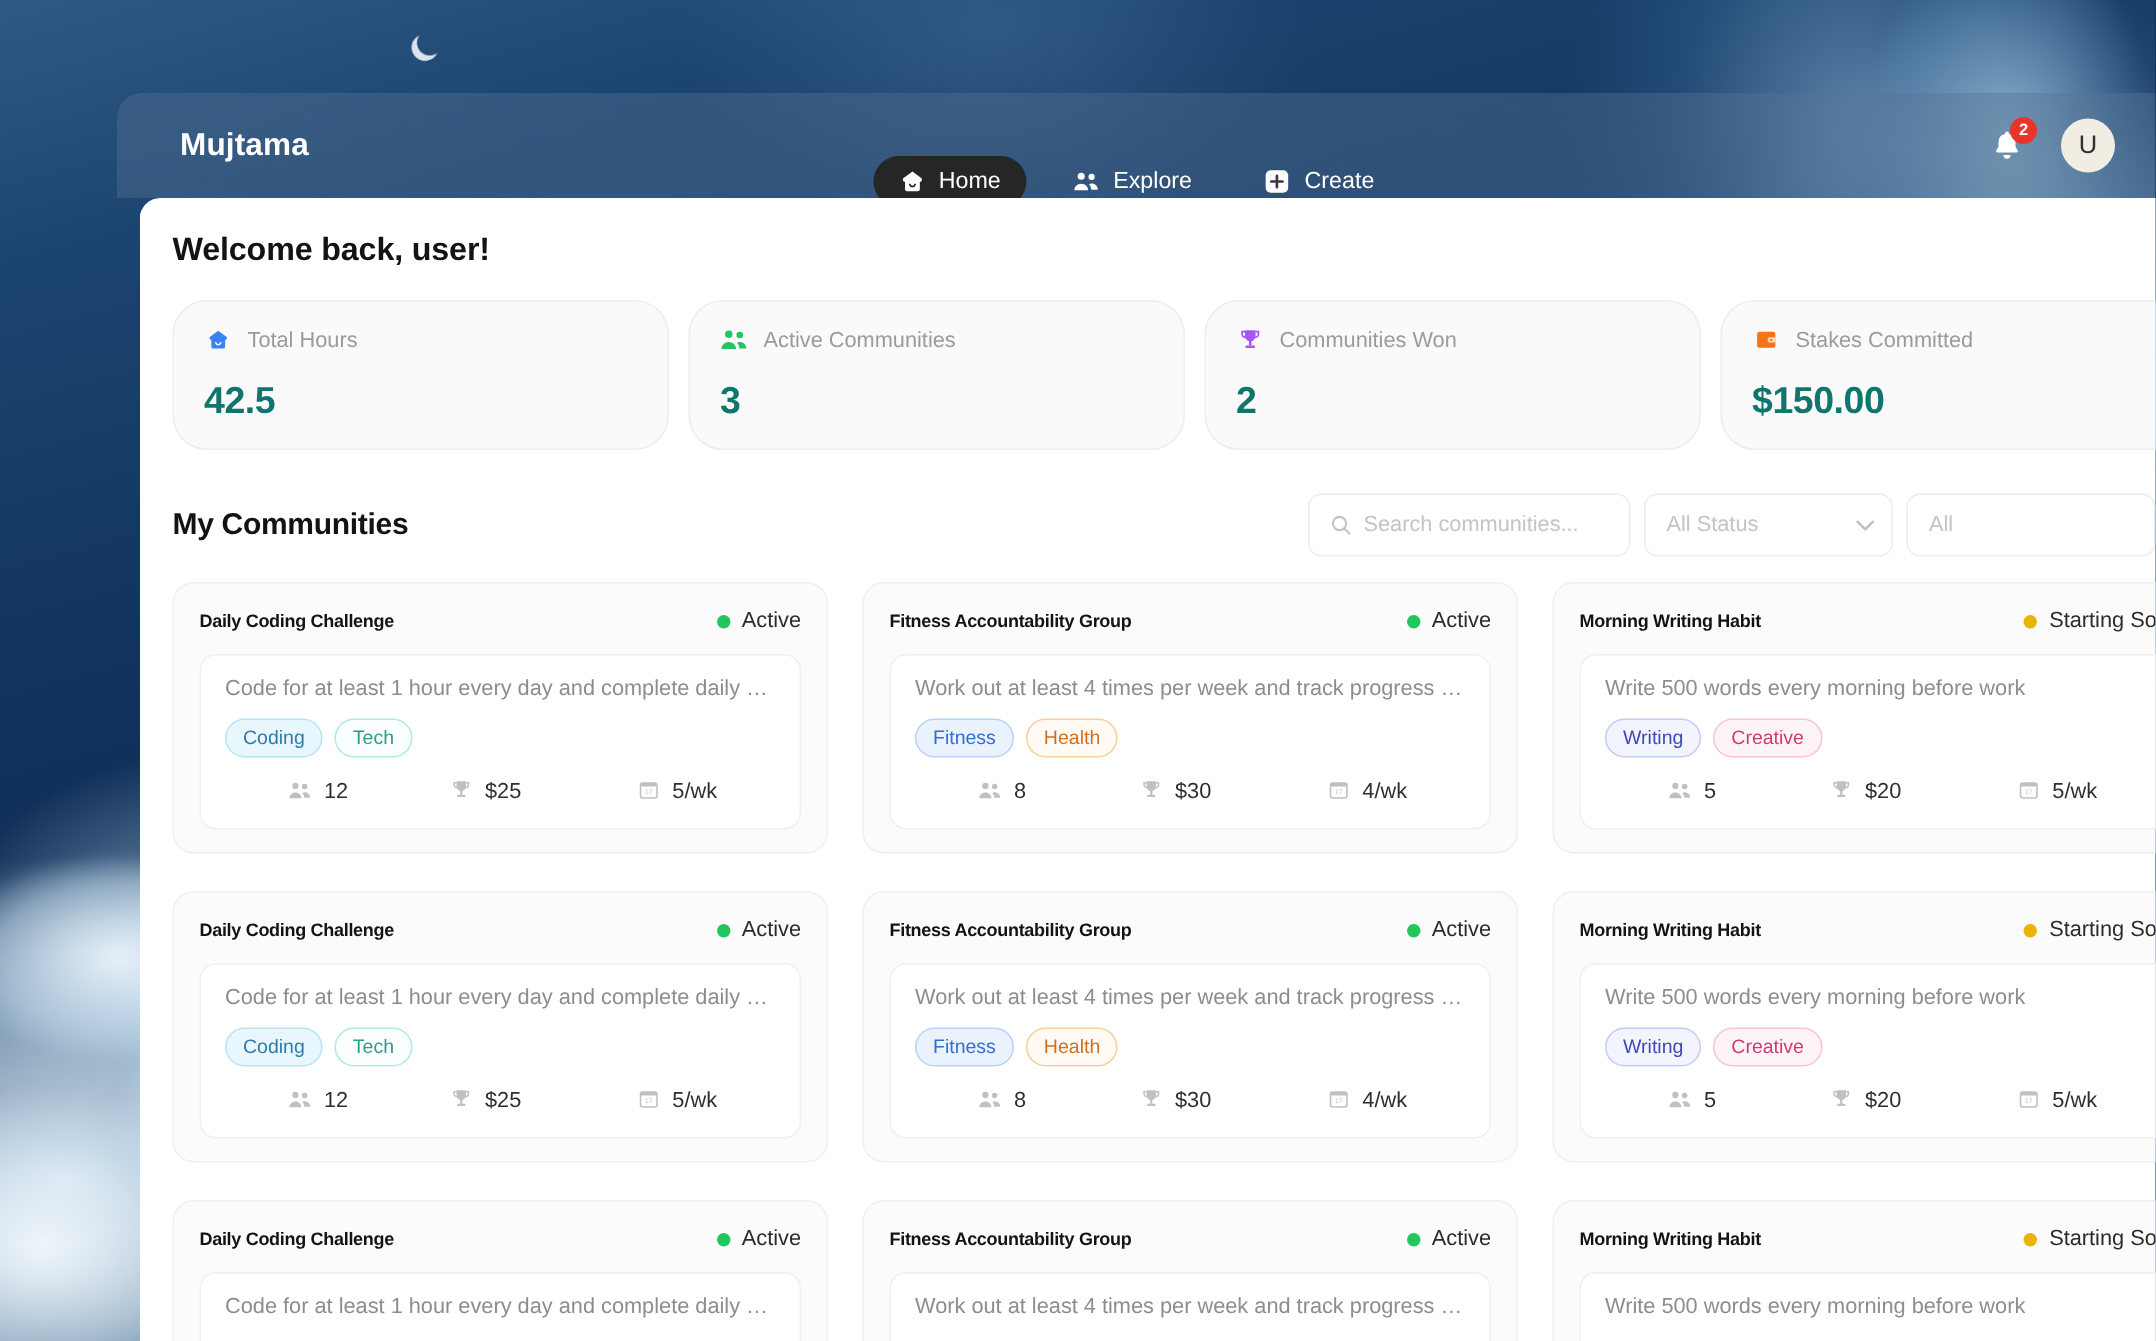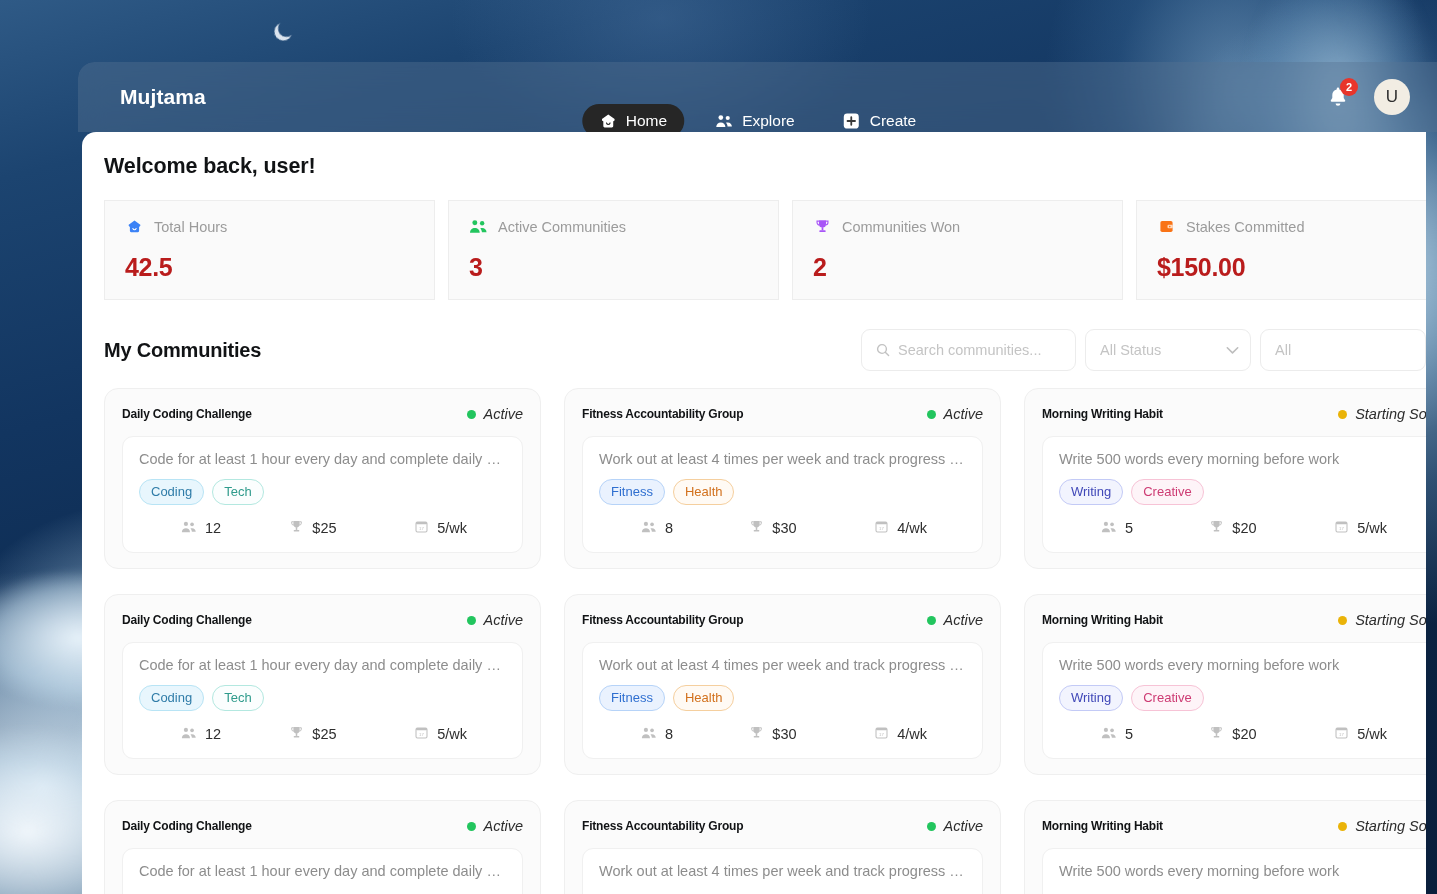--- a/index.html
+++ b/index.html
@@ -101,45 +101,45 @@
   }
   .avatar {
     width: 36px; height: 36px; border-radius: 50%;
     background: #f2ede3; color: #2f2f2f;
     display: flex; align-items: center; justify-content: center;
     font-size: 17px; font-weight: 500; cursor: pointer;
   }
 
   
   .content {
-    position: absolute; left: 4px; top: 70px;
+    position: absolute; left: 15px; top: 70px;
     width: 1344px; height: 762px;
     background: #ffffff;
     border-top-left-radius: 14px;
     overflow: hidden;
     padding: 22px 0 0 22px;
   }
   .welcome {
     font-size: 21.5px; font-weight: 700; color: #111315;
     letter-spacing: -0.1px; margin-bottom: 21px;
   }
 
   
   .stats-row { display: flex; gap: 13px; }
   .stat-card {
     width: 331px; flex: 0 0 331px; height: 100px;
     background: #fafafa; border: 1px solid #ededed;
-    border-radius: 0;
+    border-radius: 23px;
     padding: 17px 20px;
     display: flex; flex-direction: column; justify-content: space-between;
   }
   .stat-head { display: flex; align-items: center; gap: 10px; }
   .stat-ico { font-size: 16px; line-height: 1; width: 19px; display: inline-flex; justify-content: center; }
   .stat-label { font-size: 14.5px; color: #9b9b9b; white-space: nowrap; }
-  .stat-value { font-size: 25px; font-weight: 700; color: #b91c1c; letter-spacing: -0.3px; }
+  .stat-value { font-size: 25px; font-weight: 700; color: #0f766e; letter-spacing: -0.3px; }
 
   
   .section-head {
     display: flex; align-items: center;
     margin-top: 29px; height: 42px;
   }
   .section-title {
     font-size: 20px; font-weight: 700; color: #111315; letter-spacing: -0.2px;
   }
   .filters { margin-left: auto; display: flex; gap: 9px; padding-right: 0; }
@@ -173,21 +173,21 @@
   .ccard {
     background: #fbfbfb; border: 1px solid #efefef;
     border-radius: 14px; padding: 17px 17px 16px 17px;
     width: 437px; height: 181px;
   }
   .ccard-head { display: flex; align-items: center; margin-bottom: 14px; }
   .ccard-title {
     font-size: 12px; font-weight: 700; color: #111315;
     letter-spacing: -0.2px; white-space: nowrap;
   }
-  .status { margin-left: auto; display: flex; align-items: center; gap: 8px; white-space: nowrap; font-style: italic; }
+  .status { margin-left: auto; display: flex; align-items: center; gap: 8px; white-space: nowrap; }
   .dot { width: 9px; height: 9px; border-radius: 50%; flex: 0 0 9px; }
   .status-label { font-size: 14.5px; color: #2c2c2c; }
   .ccard-body {
     background: #fff; border: 1px solid #f0f0f0; border-radius: 11px;
     padding: 14px 16px 13px 16px; height: 117px;
   }
   .cdesc {
     font-size: 14.5px; color: #8d8d8d; white-space: nowrap;
     overflow: hidden; text-overflow: ellipsis; margin-bottom: 12px;
   }

